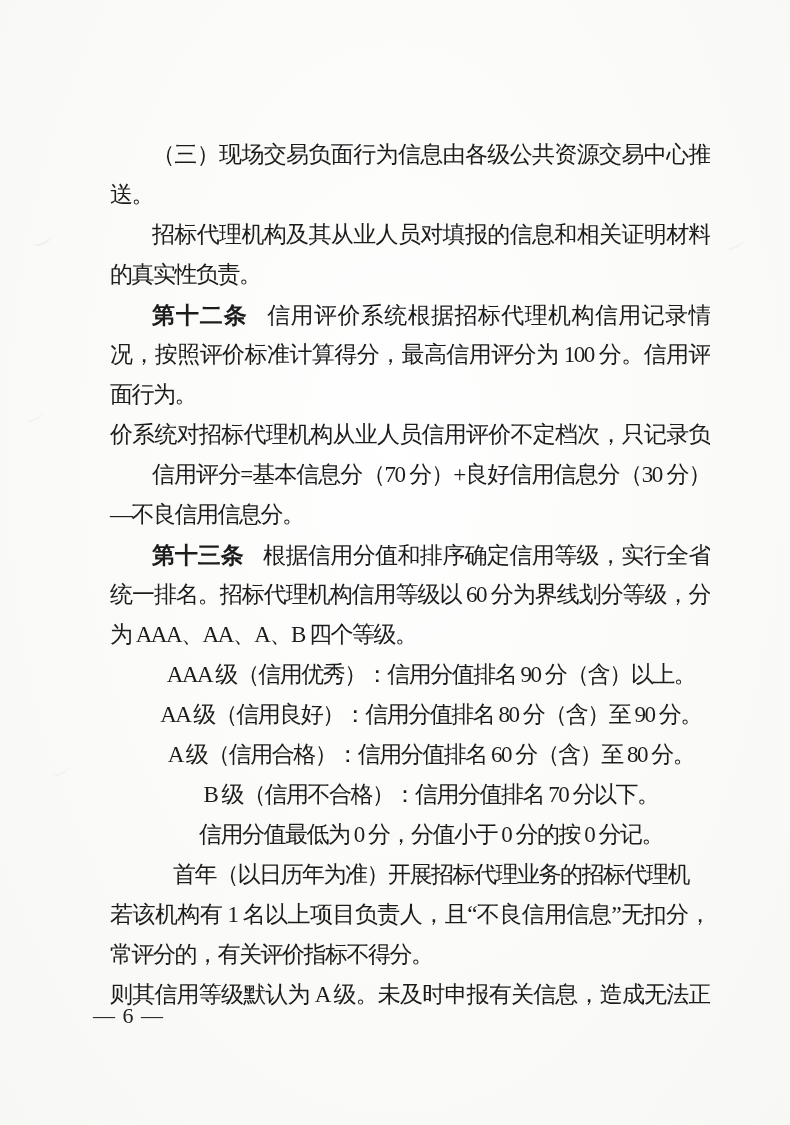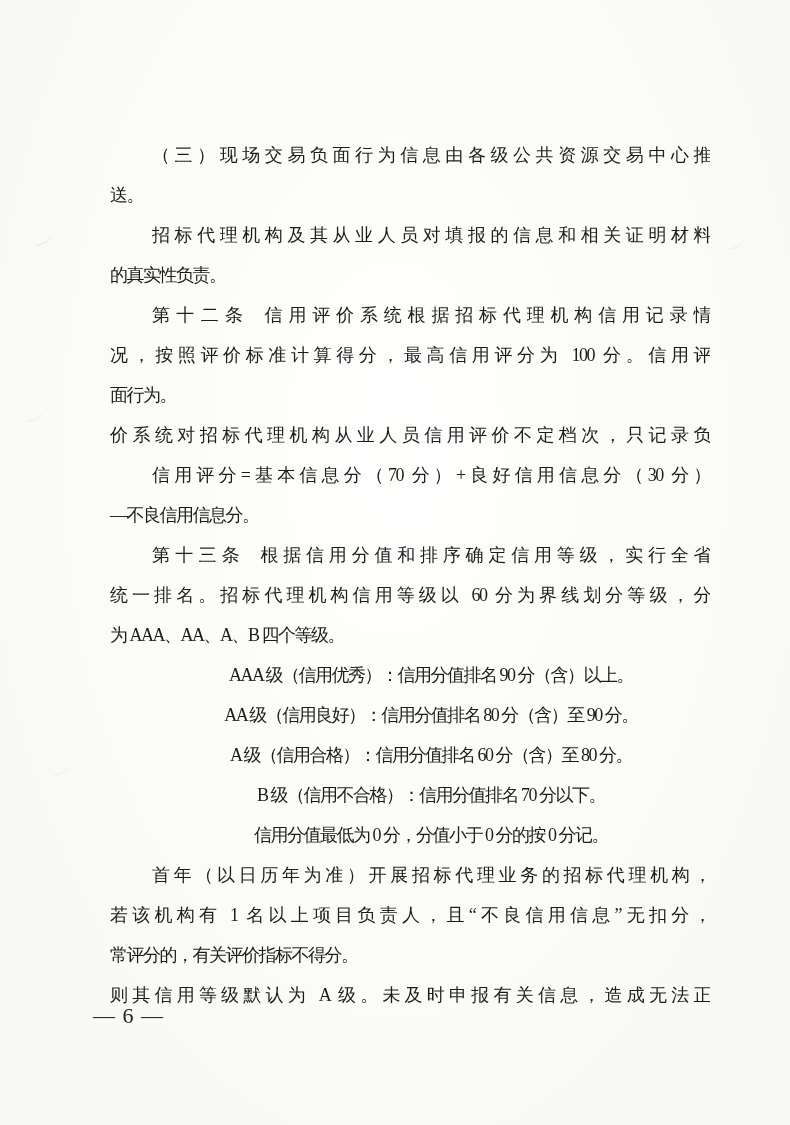--- a/index.html
+++ b/index.html
@@ -21,41 +21,41 @@
   }
   .doc-body {
     position: absolute;
     top: 135px;
     left: 110px;
     width: 600px;
   }
   .line {
     height: 40px;
     line-height: 40px;
-    font-size: 18px;
+    font-size: 23px;
     letter-spacing: -1.5px;
     white-space: nowrap;
     overflow: visible;
   }
   .line.fill {
     white-space: normal;
     text-align: justify;
     text-align-last: justify;
     overflow: hidden;
   }
   .line.indent {
     padding-left: 42px;
     text-align: center;
   }
   .line.indent.fill {
     width: 558px;
   }
   .art {
     font-family: "Liberation Sans", "DejaVu Sans", sans-serif;
-    font-weight: 400;
+    font-weight: 700;
     letter-spacing: -1px;
     margin-right: 0.85em;
   }
   .art:empty { display: none; }
   .page-number {
     position: absolute;
     left: 93px;
     top: 1001px;
     height: 30px;
     line-height: 30px;

